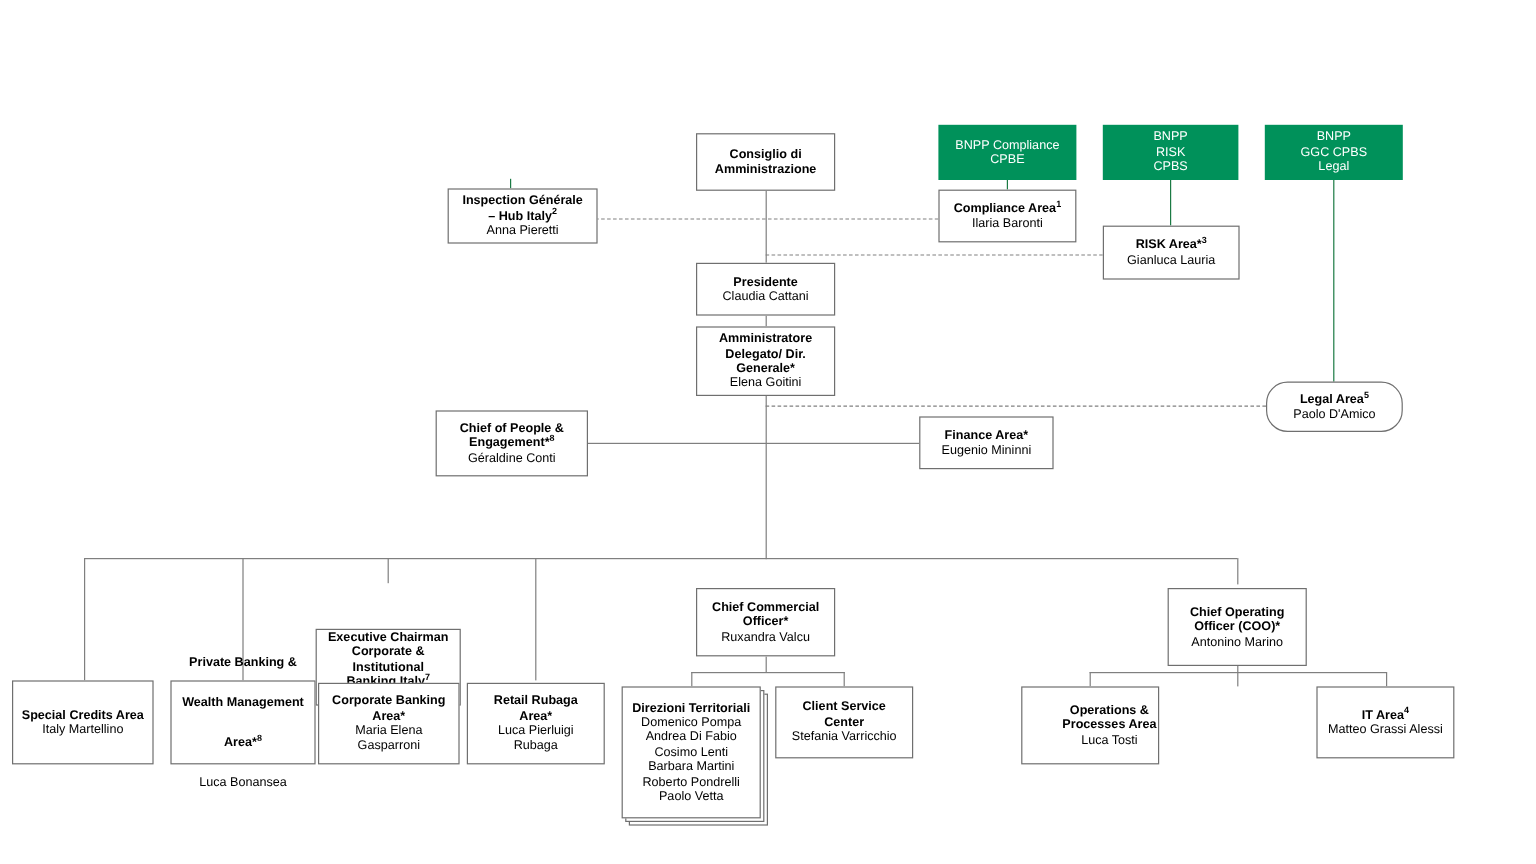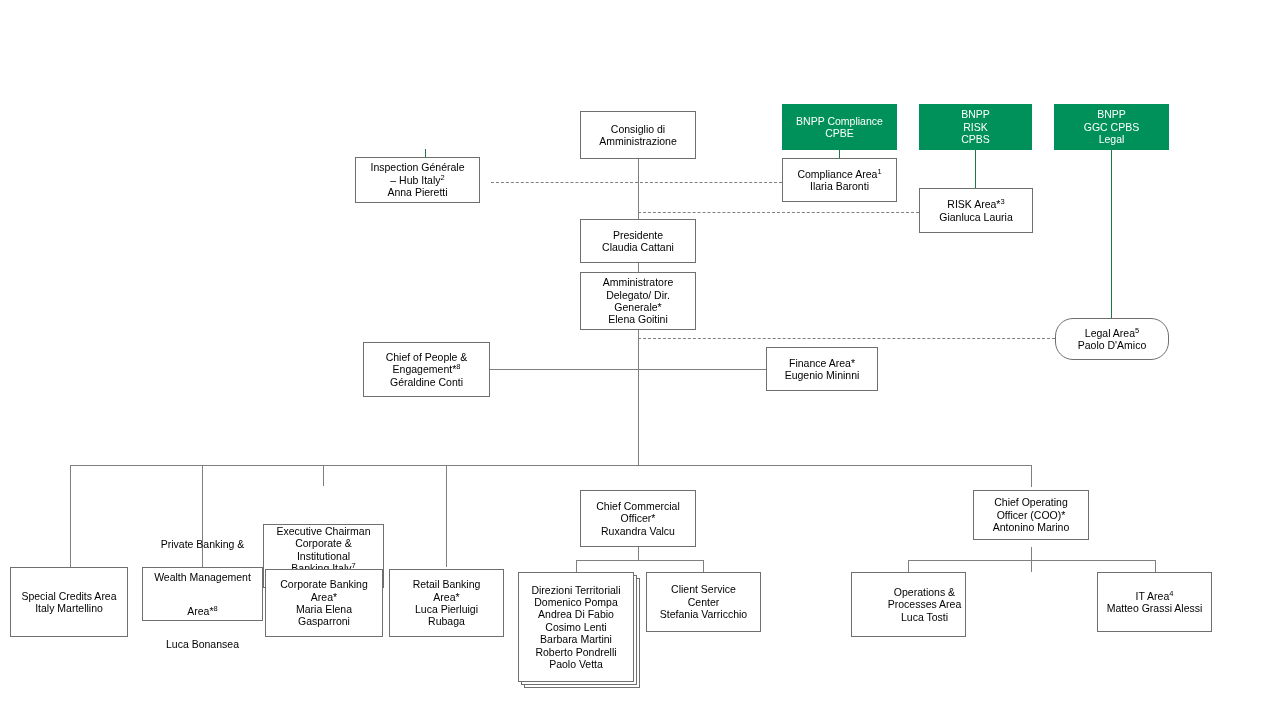--- a/index.html
+++ b/index.html
@@ -28,21 +28,21 @@
     background:#ffffff;
     display:flex;
     flex-direction:column;
     align-items:center;
     justify-content:center;
     text-align:center;
     line-height:1.18;
     color:#000000;
     z-index:5;
   }
-  .box .t{font-weight:normal;font-size:10.5px;}
+  .box .t{font-weight:bold;font-size:10.5px;}
   .box .n{font-weight:normal;font-size:10.5px;}
   .box.bnpp{
     background:#00915a;
     border:none;
     color:#ffffff;
     z-index:6;
   }
   .box.bnpp .t{font-weight:normal;font-size:10.5px;color:#ffffff;}
 
   
@@ -112,21 +112,21 @@
     <span class="t">RISK</span>
     <span class="t">CPBS</span>
   </div>
 
   <div class="box bnpp" style="left:1054px;top:104px;width:115px;height:46px;">
     <span class="t">BNPP</span>
     <span class="t">GGC CPBS</span>
     <span class="t">Legal</span>
   </div>
 
-  <div class="box" style="left:355px;top:157px;width:125px;height:46px;">
+  <div class="box" style="left:373px;top:157px;width:125px;height:46px;">
     <span class="t">Inspection Générale</span>
     <span class="t"><span>– Hub Italy</span><sup>2</sup></span>
     <span class="n">Anna Pieretti</span>
   </div>
 
   <div class="box" style="left:580px;top:111px;width:116px;height:48px;">
     <span class="t">Consiglio di</span>
     <span class="t">Amministrazione</span>
   </div>
 
@@ -175,47 +175,47 @@
     <span class="t"><span>Banking Italy</span><sup>7</sup></span>
     <span class="n">Marco Lattuada</span>
   </div>
 
   <div class="box" style="left:580px;top:490px;width:116px;height:57px;">
     <span class="t">Chief Commercial</span>
     <span class="t">Officer*</span>
     <span class="n">Ruxandra Valcu</span>
   </div>
 
-  <div class="box" style="left:973px;top:490px;width:116px;height:50px;">
+  <div class="box" style="left:973px;top:490px;width:116px;height:65px;">
     <span class="t">Chief Operating</span>
     <span class="t">Officer (COO)*</span>
     <span class="n">Antonino Marino</span>
   </div>
 
   <div class="box" style="left:10px;top:567px;width:118px;height:70px;">
     <span class="t">Special Credits Area</span>
     <span class="n">Italy Martellino</span>
   </div>
 
-  <div class="box" style="left:142px;top:567px;width:121px;height:54px;gap:21px;">
+  <div class="box" style="left:142px;top:567px;width:121px;height:70px;gap:21px;">
     <span class="t">Private Banking &amp;</span>
     <span class="t">Wealth Management</span>
     <span class="t"><span>Area*</span><sup>8</sup></span>
     <span class="n">Luca Bonansea</span>
   </div>
 
   <div class="box" style="left:265px;top:569px;width:118px;height:68px;">
     <span class="t">Corporate Banking</span>
     <span class="t">Area*</span>
     <span class="n">Maria Elena</span>
     <span class="n">Gasparroni</span>
   </div>
 
   <div class="box" style="left:389px;top:569px;width:115px;height:68px;">
-    <span class="t">Retail Banking</span>
+    <span class="t">Retail Rubaga</span>
     <span class="t">Area*</span>
     <span class="n">Luca Pierluigi</span>
     <span class="n">Rubaga</span>
   </div>
 
   <div class="stack-shadow" style="left:524px;top:578px;width:116px;height:110px;"></div>
   <div class="stack-shadow" style="left:521px;top:575px;width:116px;height:110px;"></div>
   <div class="box" style="left:518px;top:572px;width:116px;height:110px;">
     <span class="t">Direzioni Territoriali</span>
     <span class="n">Domenico Pompa</span>

